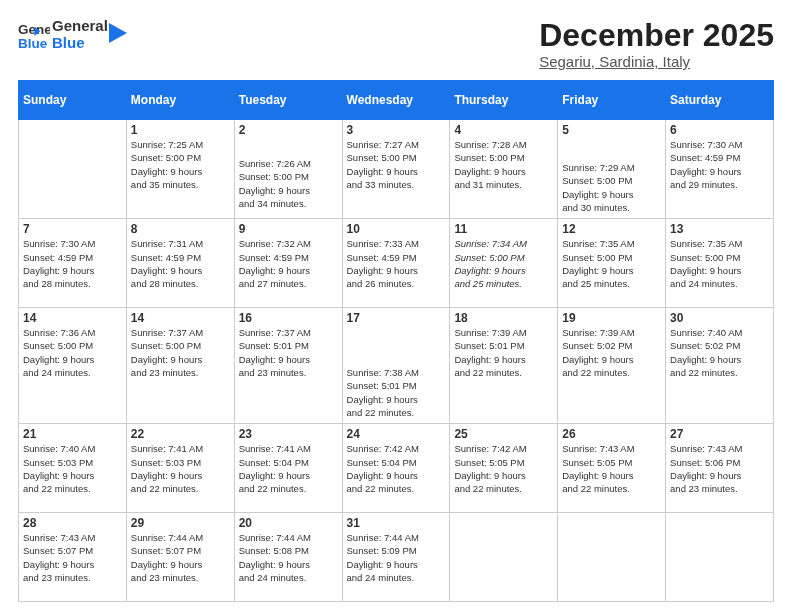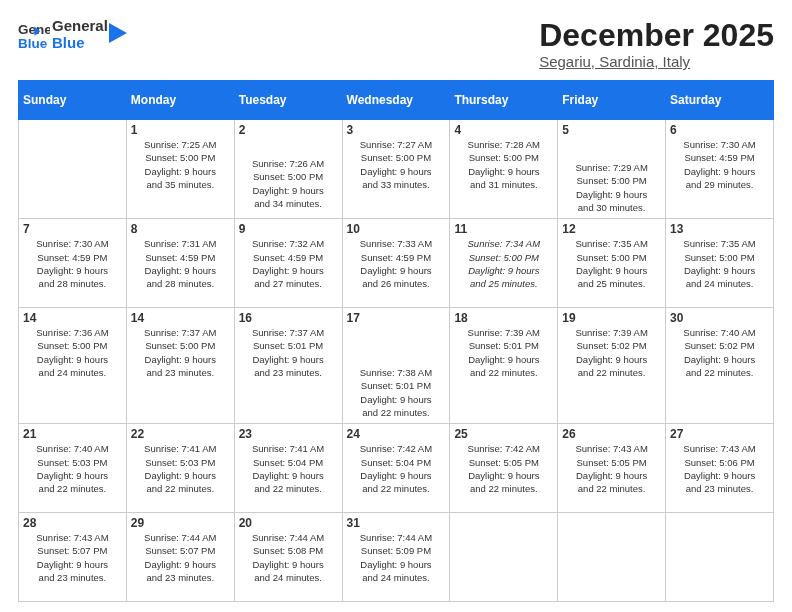--- a/index.html
+++ b/index.html
@@ -76,21 +76,20 @@
     .day-number {
       font-size: 12px;
       font-weight: bold;
       display: block;
       margin-bottom: 1px;
     }
     .day-info {
       font-size: 9.5px;
       line-height: 1.4;
       color: #333;
-      text-align: center;
     }
     .empty-cell {
       background: #fff;
     }
   </style>
 </head>
 <body>
 
 <div class="page">
   <div class="header">

